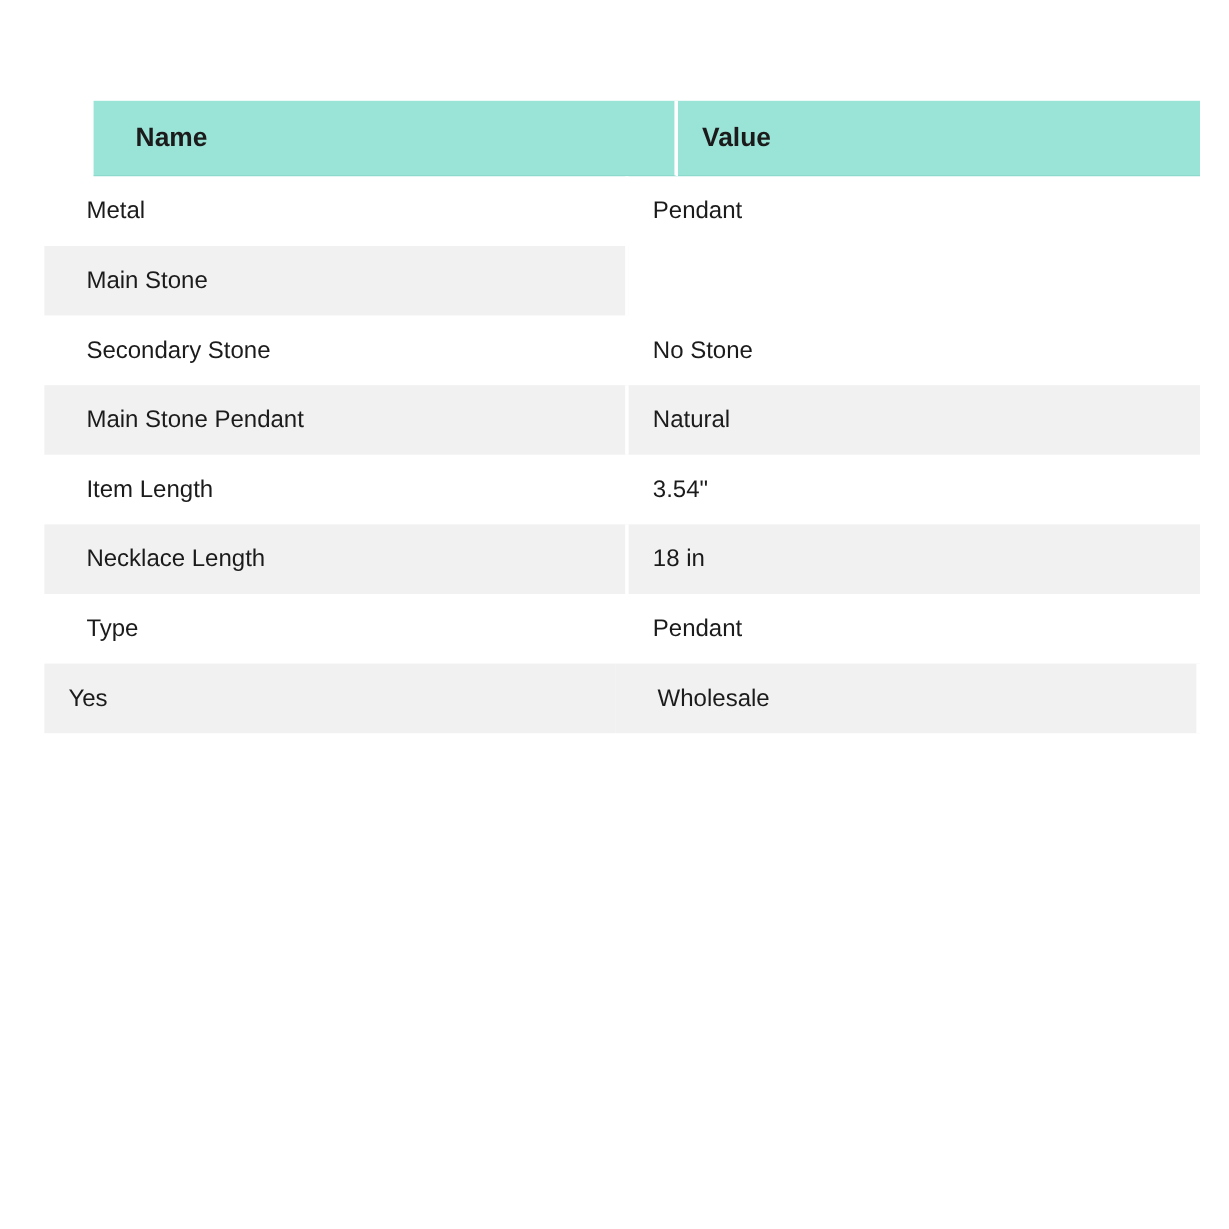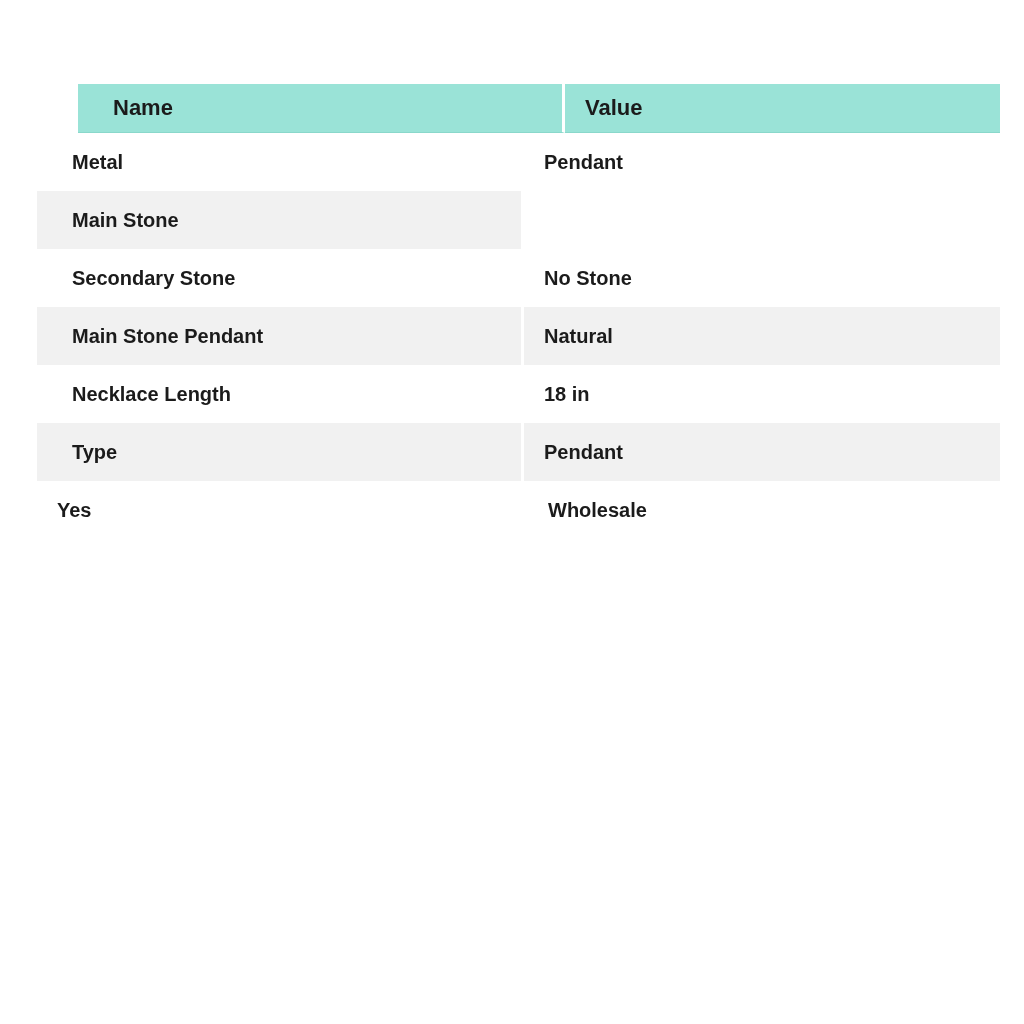--- a/index.html
+++ b/index.html
@@ -13,21 +13,21 @@
   }
   .specs-table {
     position: absolute;
     left: 37px;
     top: 84px;
     width: 963px;
     color: #1b1b1b;
   }
   .thead {
     display: flex;
-    height: 49px;
+    height: 63px;
     padding-left: 41px;
   }
   .th {
     display: flex;
     align-items: center;
     font-weight: 700;
     font-size: 22px;
     border-bottom: 1px solid #8ad8cb;
     box-sizing: border-box;
   }
@@ -35,21 +35,21 @@
     display: flex;
     height: 58px;
   }
   .tr:nth-child(even) .td {
     background: #f1f1f1;
   }
   .td {
     display: flex;
     align-items: center;
     font-size: 20px;
-    font-weight: 700;
+    font-weight: 400;
     box-sizing: border-box;
     background: #ffffff;
   }
   .name-col {
     width: 487px;
     padding-left: 35px;
     border-right: 3px solid #ffffff;
   }
   .value-col {
     flex: 1;
@@ -81,20 +81,24 @@
   <div class="tr">
     <div class="td name-col">Secondary Stone</div>
     <div class="td value-col">No Stone</div>
   </div>
 
   <div class="tr">
     <div class="td name-col">Main Stone Pendant</div>
     <div class="td value-col">Natural</div>
   </div>
 
+  <div class="tr">
+    <div class="td name-col">Item Length</div>
+    <div class="td value-col">3.54"</div>
+  </div>
 
   <div class="tr">
     <div class="td name-col">Necklace Length</div>
     <div class="td value-col">18 in</div>
   </div>
 
   <div class="tr">
     <div class="td name-col">Type</div>
     <div class="td value-col">Pendant</div>
   </div>

